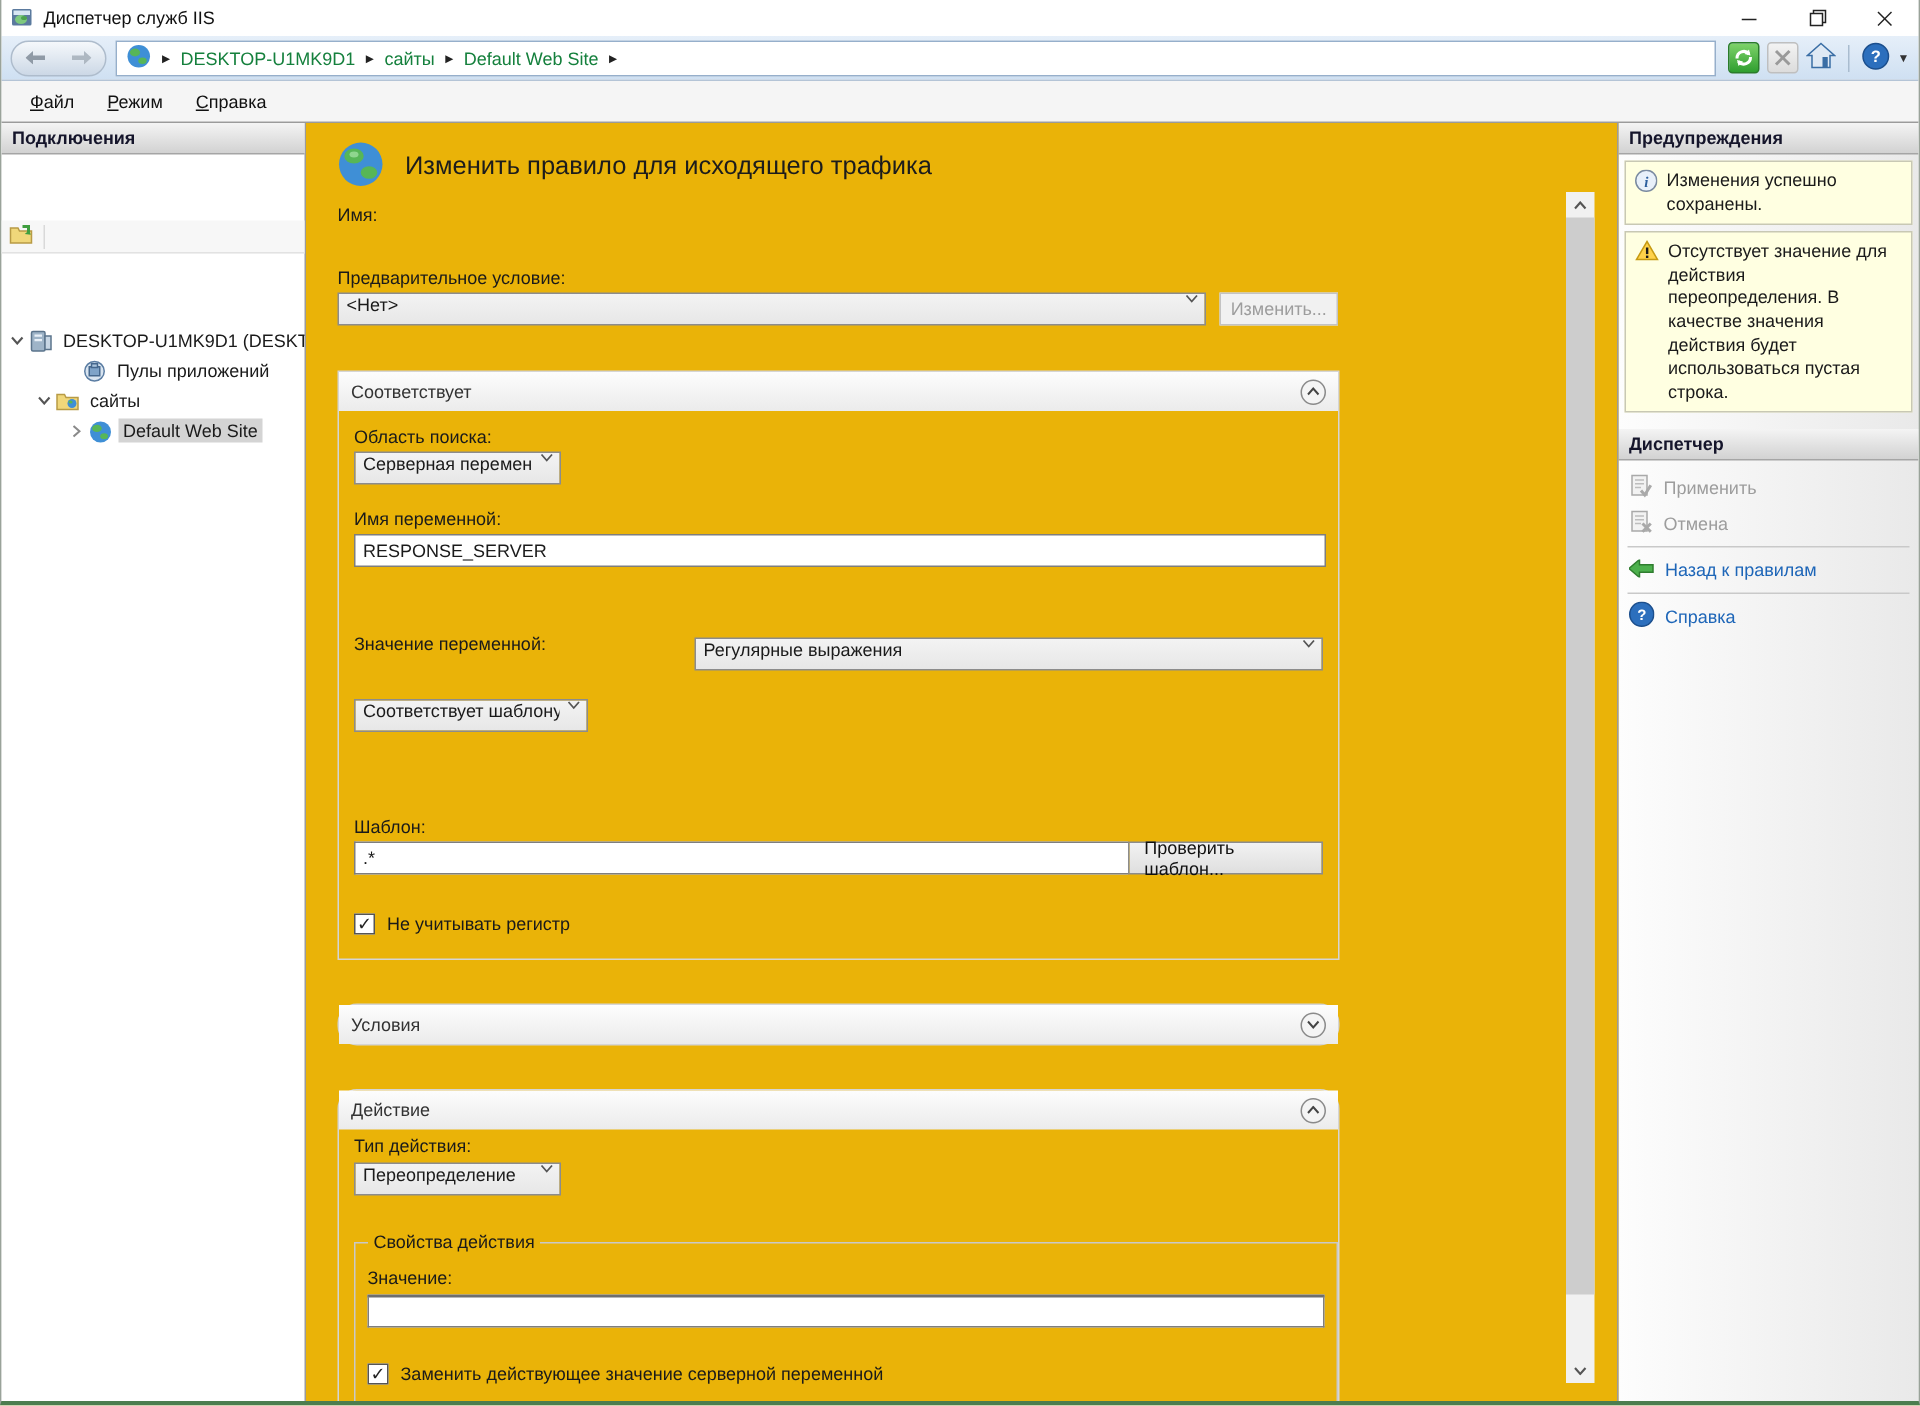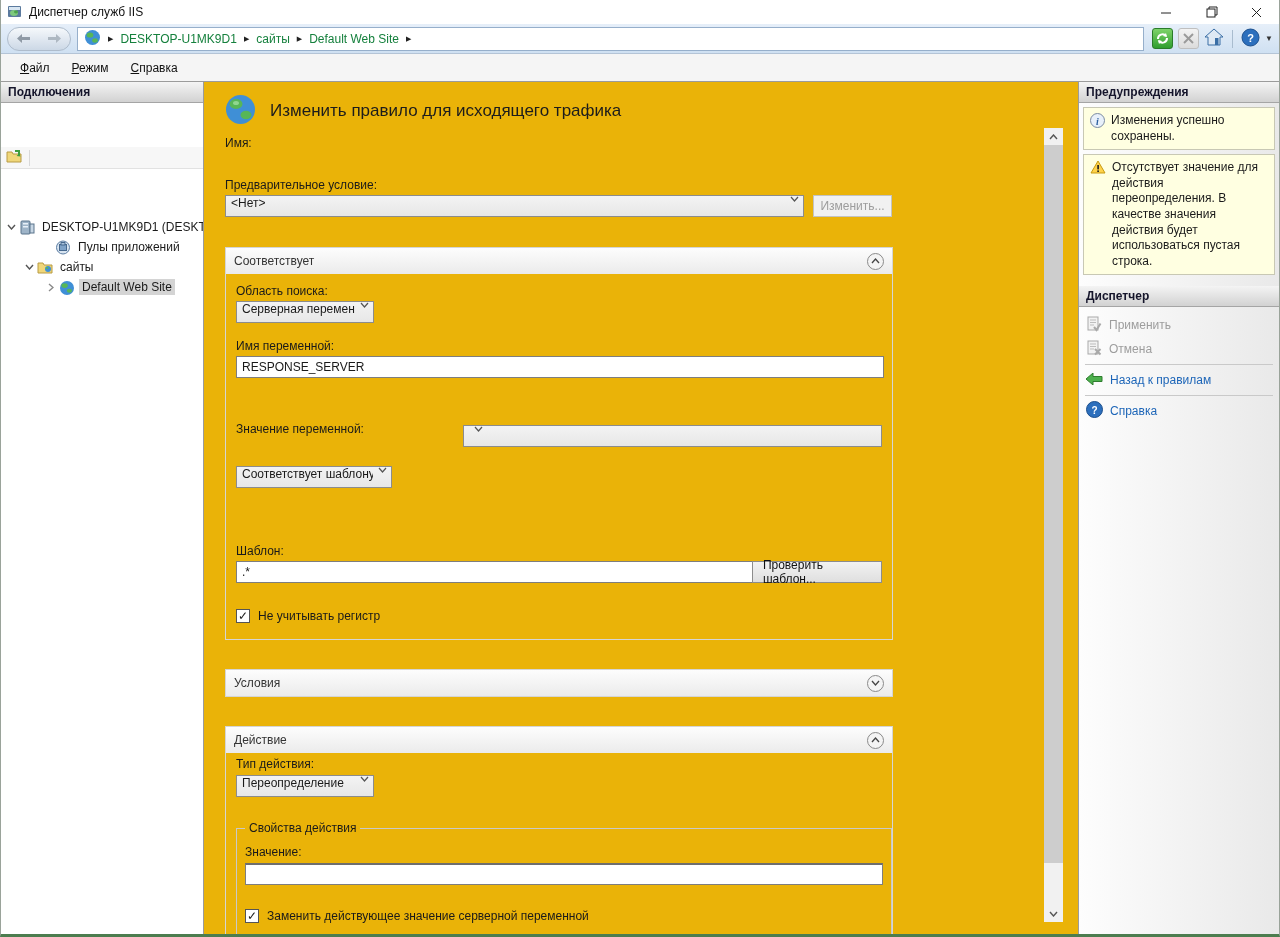--- a/index.html
+++ b/index.html
@@ -78,21 +78,21 @@
   
   .rightpanel { width:200px; background:linear-gradient(to right,#fdfdfd,#e9e9e9); display:flex; flex-direction:column; }
   .alert { margin:4px 4px 0 4px; background:#ffffe1; border:1px solid #c8c8b4; padding:5px 6px; display:flex; gap:6px; line-height:1.3; }
   .alert .atext { flex:1; }
   .actions-list { padding:6px 0; }
   .action-item { height:24px; display:flex; align-items:center; gap:7px; padding-left:7px; }
   .action-item .alabel { color:#9d9d9d; }
   .action-item.link .alabel { color:#1e66b8; }
   .asep { height:1px; background:#c9c9c9; margin:3px 6px; }
   .mt3{margin-top:3px;} .mt4{margin-top:4px;} .mt8{margin-top:8px;} .mt16{margin-top:16px;}
-  .mt26{margin-top:26px;} .mt28{margin-top:28px;} .mt29{margin-top:29px;} .mt30{margin-top:30px;}
+  .mt26{margin-top:26px;} .mt28{margin-top:28px;} .mt29{margin-top:29px;border-radius:13px;} .mt30{margin-top:30px;}
   .mt44{margin-top:44px;} .mt56{margin-top:56px;}
 </style>
 </head>
 <body>
 
 <div class="window">
 
   <div class="titlebar">
     <span>
       <svg width="16" height="16">
@@ -306,20 +306,21 @@
                   <span class="ctext">Соответствует шаблону</span>
                   <span class="carrow">
                       <svg width="9" height="6">
                         <polyline points="1,1 4.5,5 8,1" fill="none" stroke="#555" stroke-width="1.2"></polyline>
                       </svg>
                     </span>
                 </div>
               </div>
               <div style="flex:1;">
                 <div class="combo mt3">
+                  <span class="ctext">Регулярные выражения</span>
                   <span class="carrow">
                       <svg width="9" height="6">
                         <polyline points="1,1 4.5,5 8,1" fill="none" stroke="#555" stroke-width="1.2"></polyline>
                       </svg>
                     </span>
                 </div>
               </div>
             </div>
 
             <label class="lbl mt56">Шаблон:</label>

